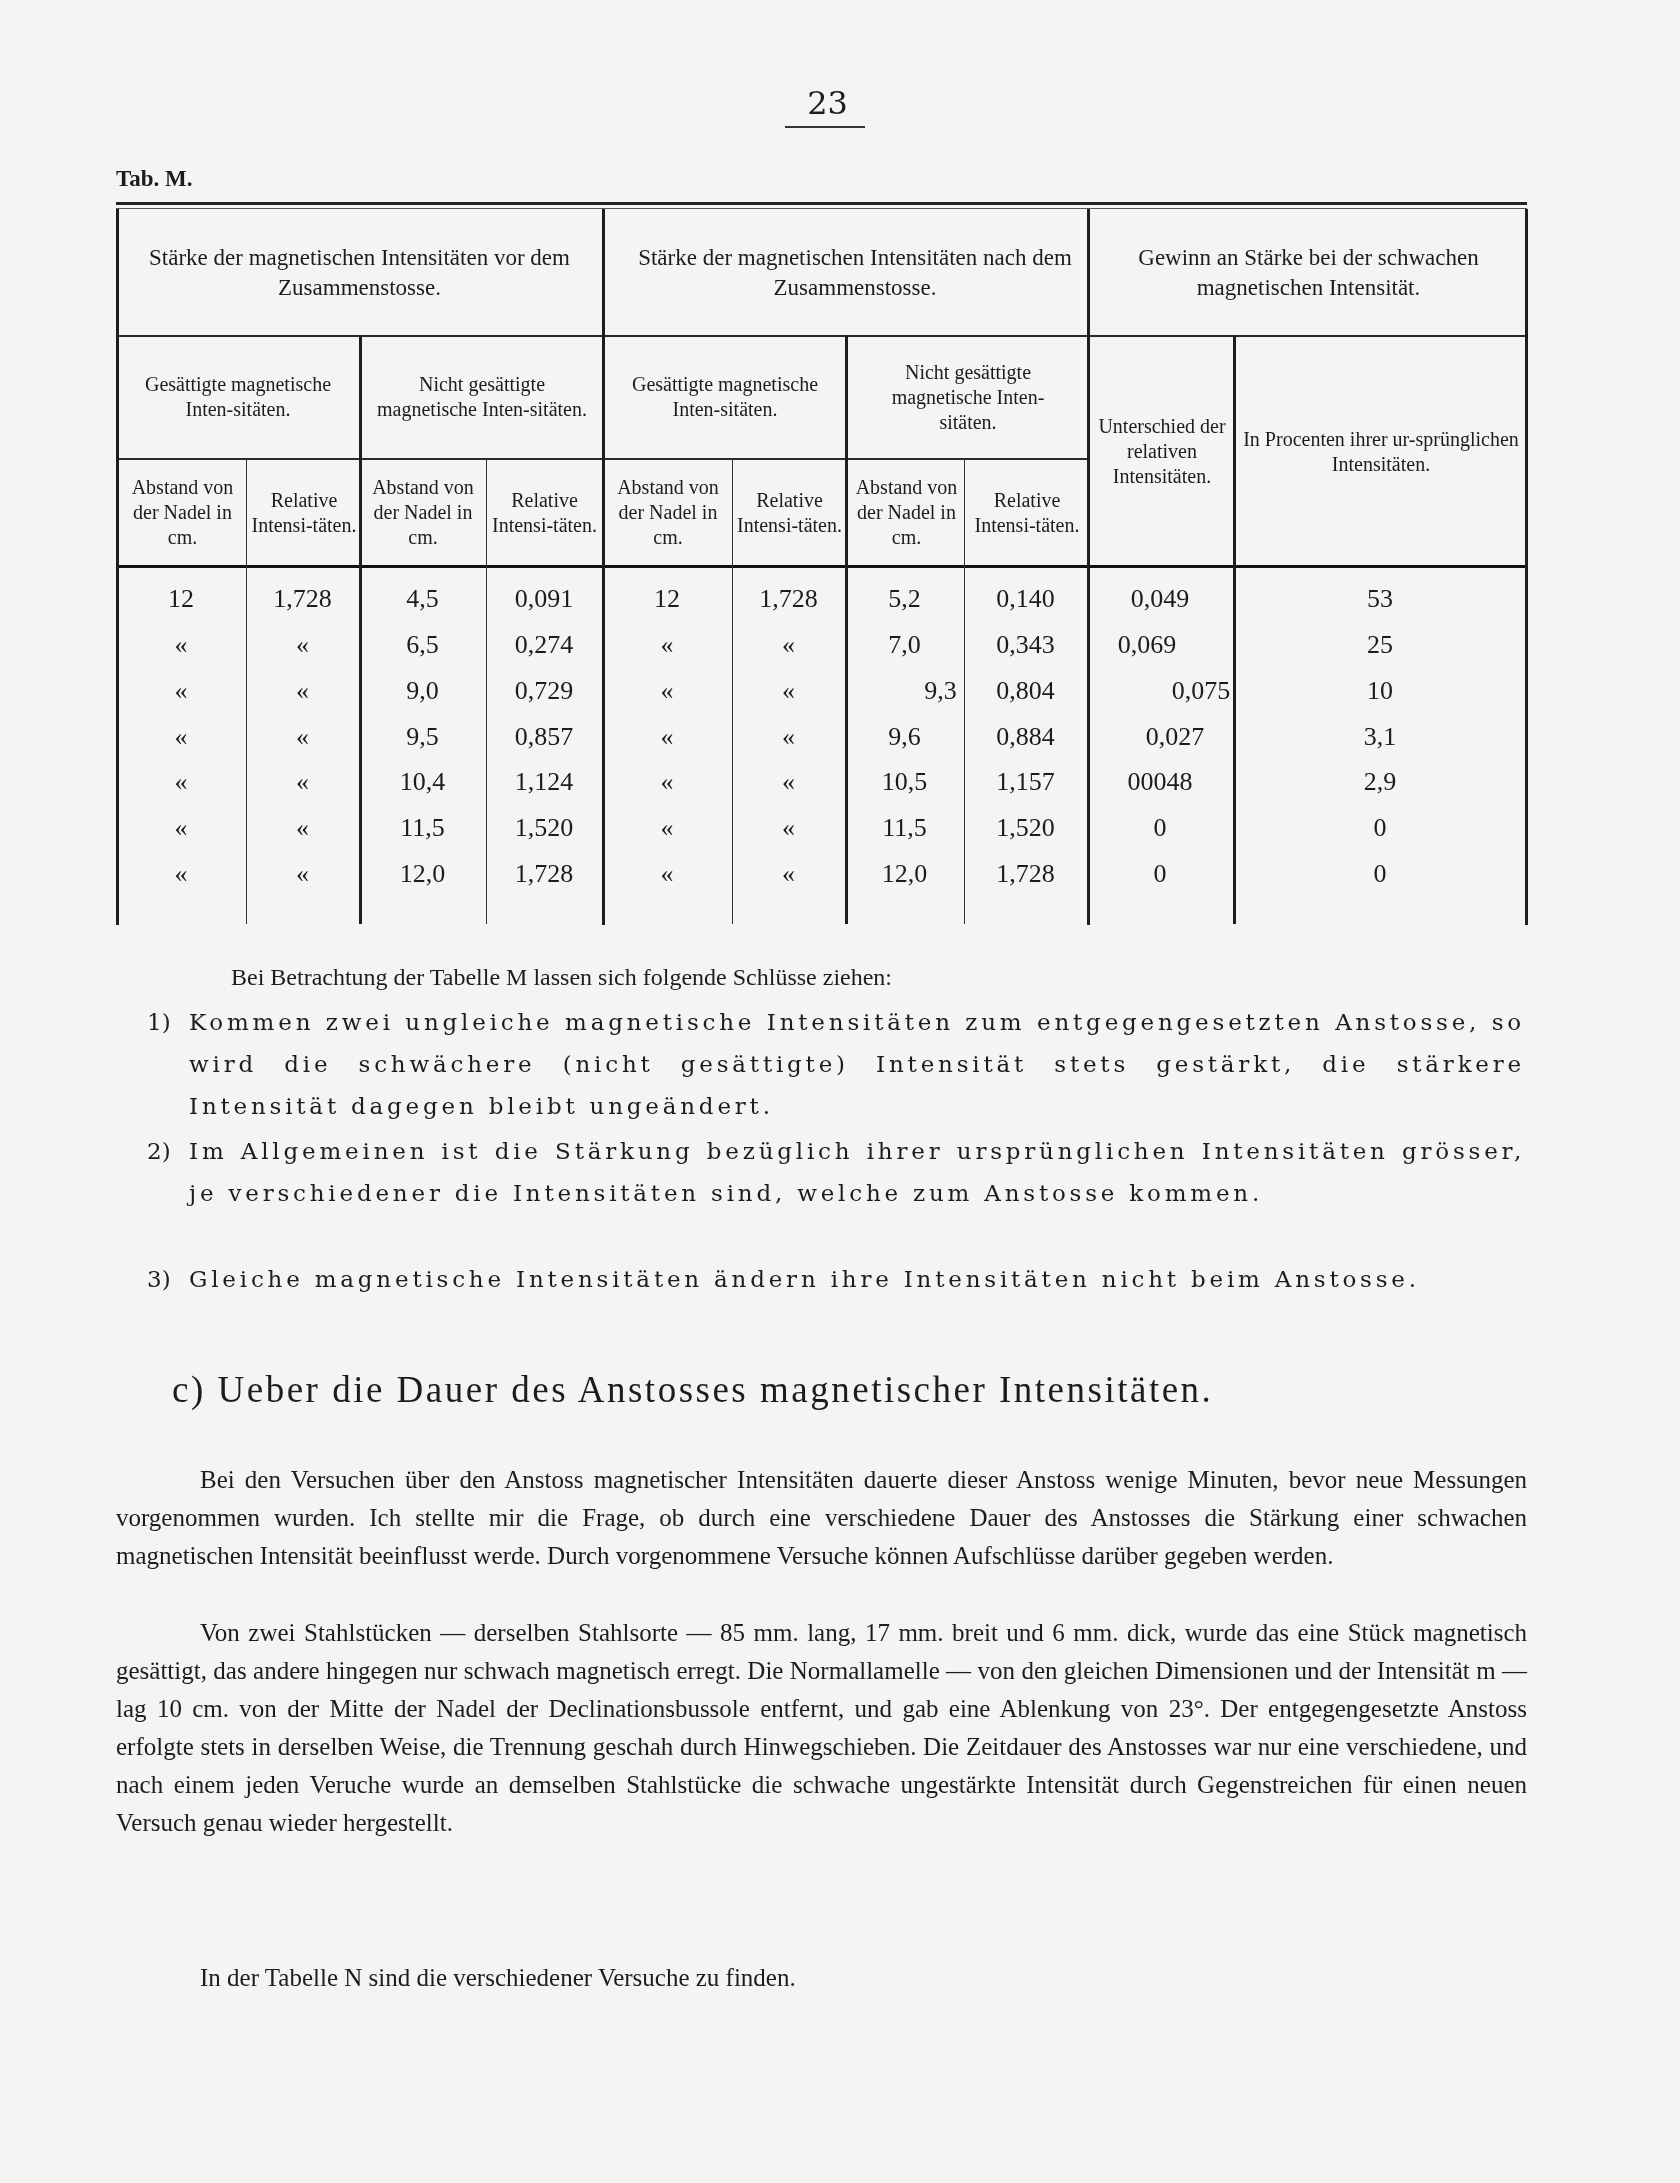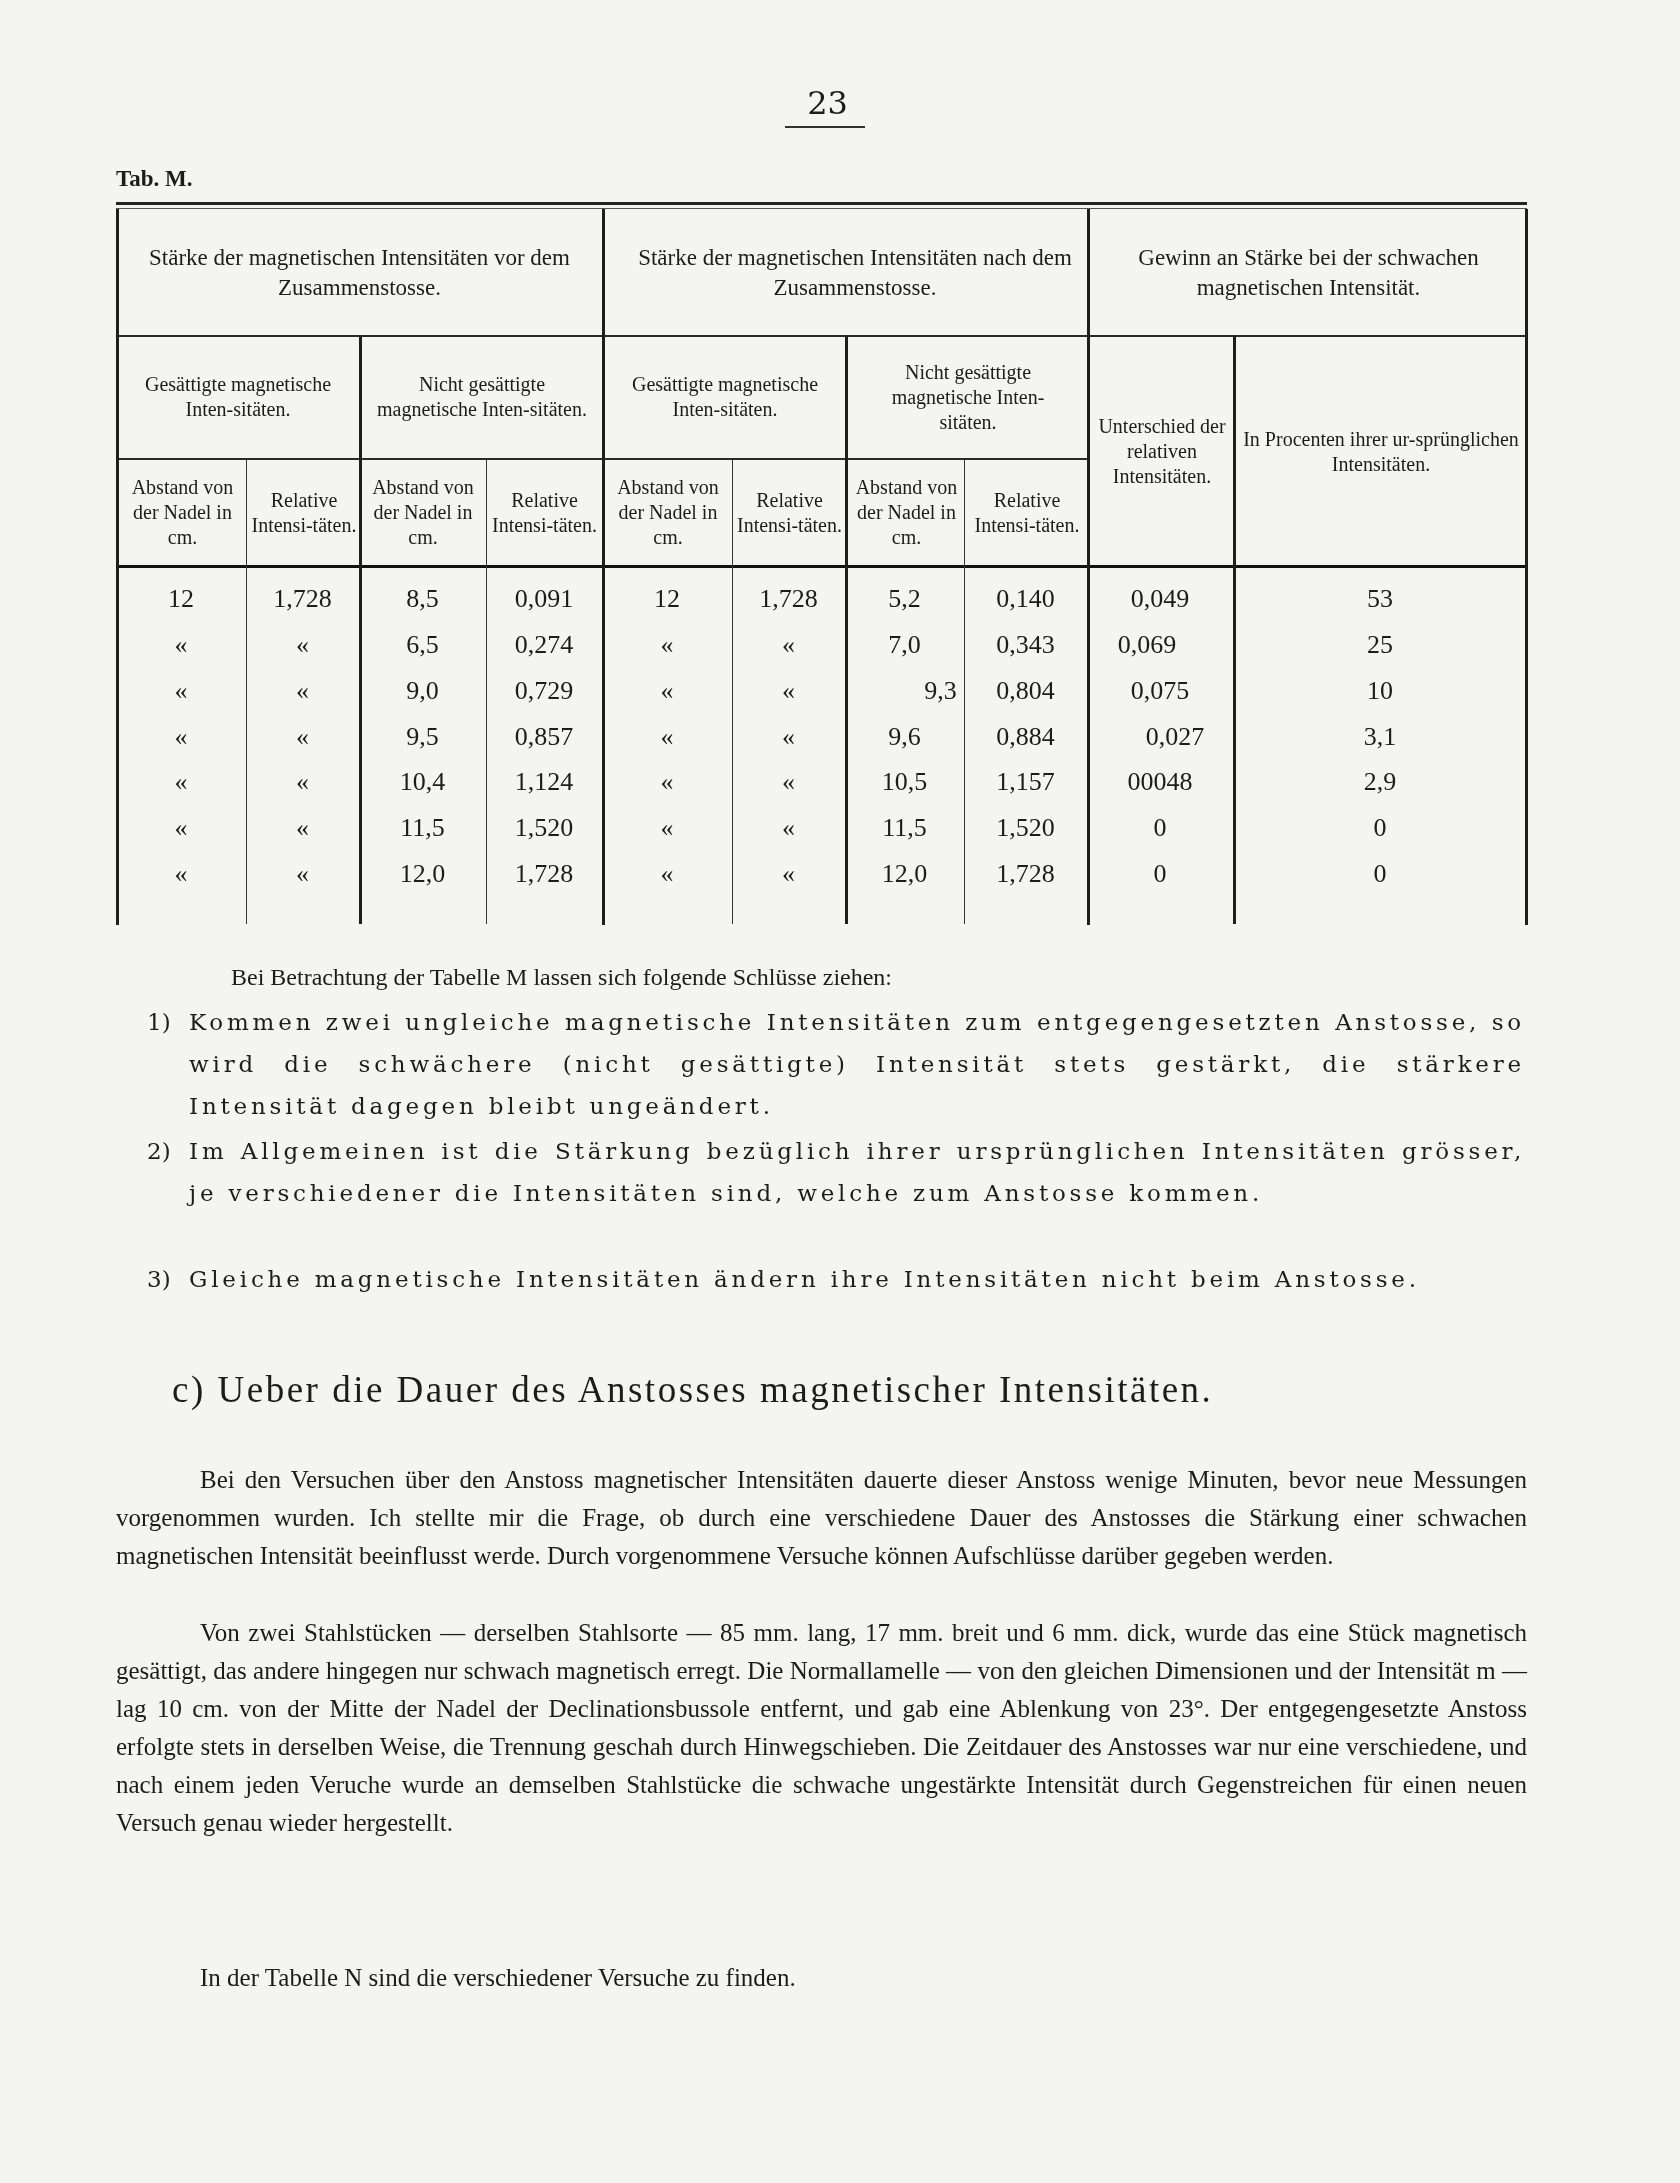--- a/index.html
+++ b/index.html
@@ -115,21 +115,21 @@
   <div class="vline" style="left:1117px;top:134px;height:588px;"></div>
   <div class="vline thin" style="left:130px;top:257px;height:465px;"></div>
   <div class="vline thin" style="left: 370px; top: 257px; height: 465px;"></div>
   <div class="vline thin" style="left: 616px; top: 257px; height: 465px;"></div>
   <div class="vline thin" style="left: 848px; top: 257px; height: 465px;"></div>
 
   <div id="datarows">
       <div>
         <div class="datacell" style="left: 0px; top: 382px; width: 130px;">12</div>
         <div class="datacell" style="left: 130px; top: 382px; width: 113px;">1,728</div>
-        <div class="datacell" style="left: 243px; top: 382px; width: 127px;">8,5</div>
+        <div class="datacell" style="left: 243px; top: 382px; width: 127px;">4,5</div>
         <div class="datacell" style="left: 370px; top: 382px; width: 116px;">0,091</div>
         <div class="datacell" style="left: 486px; top: 382px; width: 130px;">12</div>
         <div class="datacell" style="left: 616px; top: 382px; width: 113px;">1,728</div>
         <div class="datacell" style="left: 729px; top: 382px; width: 119px;">5,2</div>
         <div class="datacell" style="left: 848px; top: 382px; width: 123px;">0,140</div>
         <div class="datacell" style="left: 971px; top: 382px; width: 146px;">0,049</div>
         <div class="datacell" style="left: 1117px; top: 382px; width: 294px;">53</div>
       </div>
       <div>
         <div class="datacell" style="left: 0px; top: 428px; width: 130px;">«</div>
@@ -145,21 +145,21 @@
       </div>
       <div>
         <div class="datacell" style="left: 0px; top: 474px; width: 130px;">«</div>
         <div class="datacell" style="left: 130px; top: 474px; width: 113px;">«</div>
         <div class="datacell" style="left: 243px; top: 474px; width: 127px;">9,0</div>
         <div class="datacell" style="left: 370px; top: 474px; width: 116px;">0,729</div>
         <div class="datacell" style="left: 486px; top: 474px; width: 130px;">«</div>
         <div class="datacell" style="left: 616px; top: 474px; width: 113px;">«</div>
         <div class="datacell" style="left: 729px; top: 474px; width: 119px; padding-left: 36px;">9,3</div>
         <div class="datacell" style="left: 848px; top: 474px; width: 123px;">0,804</div>
-        <div class="datacell" style="left: 971px; top: 474px; width: 146px;">0,075</div>
+        <div class="datacell" style="left: 971px; top: 474px; width: 146px; padding-left: 41px;">0,075</div>
         <div class="datacell" style="left: 1117px; top: 474px; width: 294px;">10</div>
       </div>
       <div>
         <div class="datacell" style="left: 0px; top: 520px; width: 130px;">«</div>
         <div class="datacell" style="left: 130px; top: 520px; width: 113px;">«</div>
         <div class="datacell" style="left: 243px; top: 520px; width: 127px;">9,5</div>
         <div class="datacell" style="left: 370px; top: 520px; width: 116px;">0,857</div>
         <div class="datacell" style="left: 486px; top: 520px; width: 130px;">«</div>
         <div class="datacell" style="left: 616px; top: 520px; width: 113px;">«</div>
         <div class="datacell" style="left: 729px; top: 520px; width: 119px;">9,6</div>

